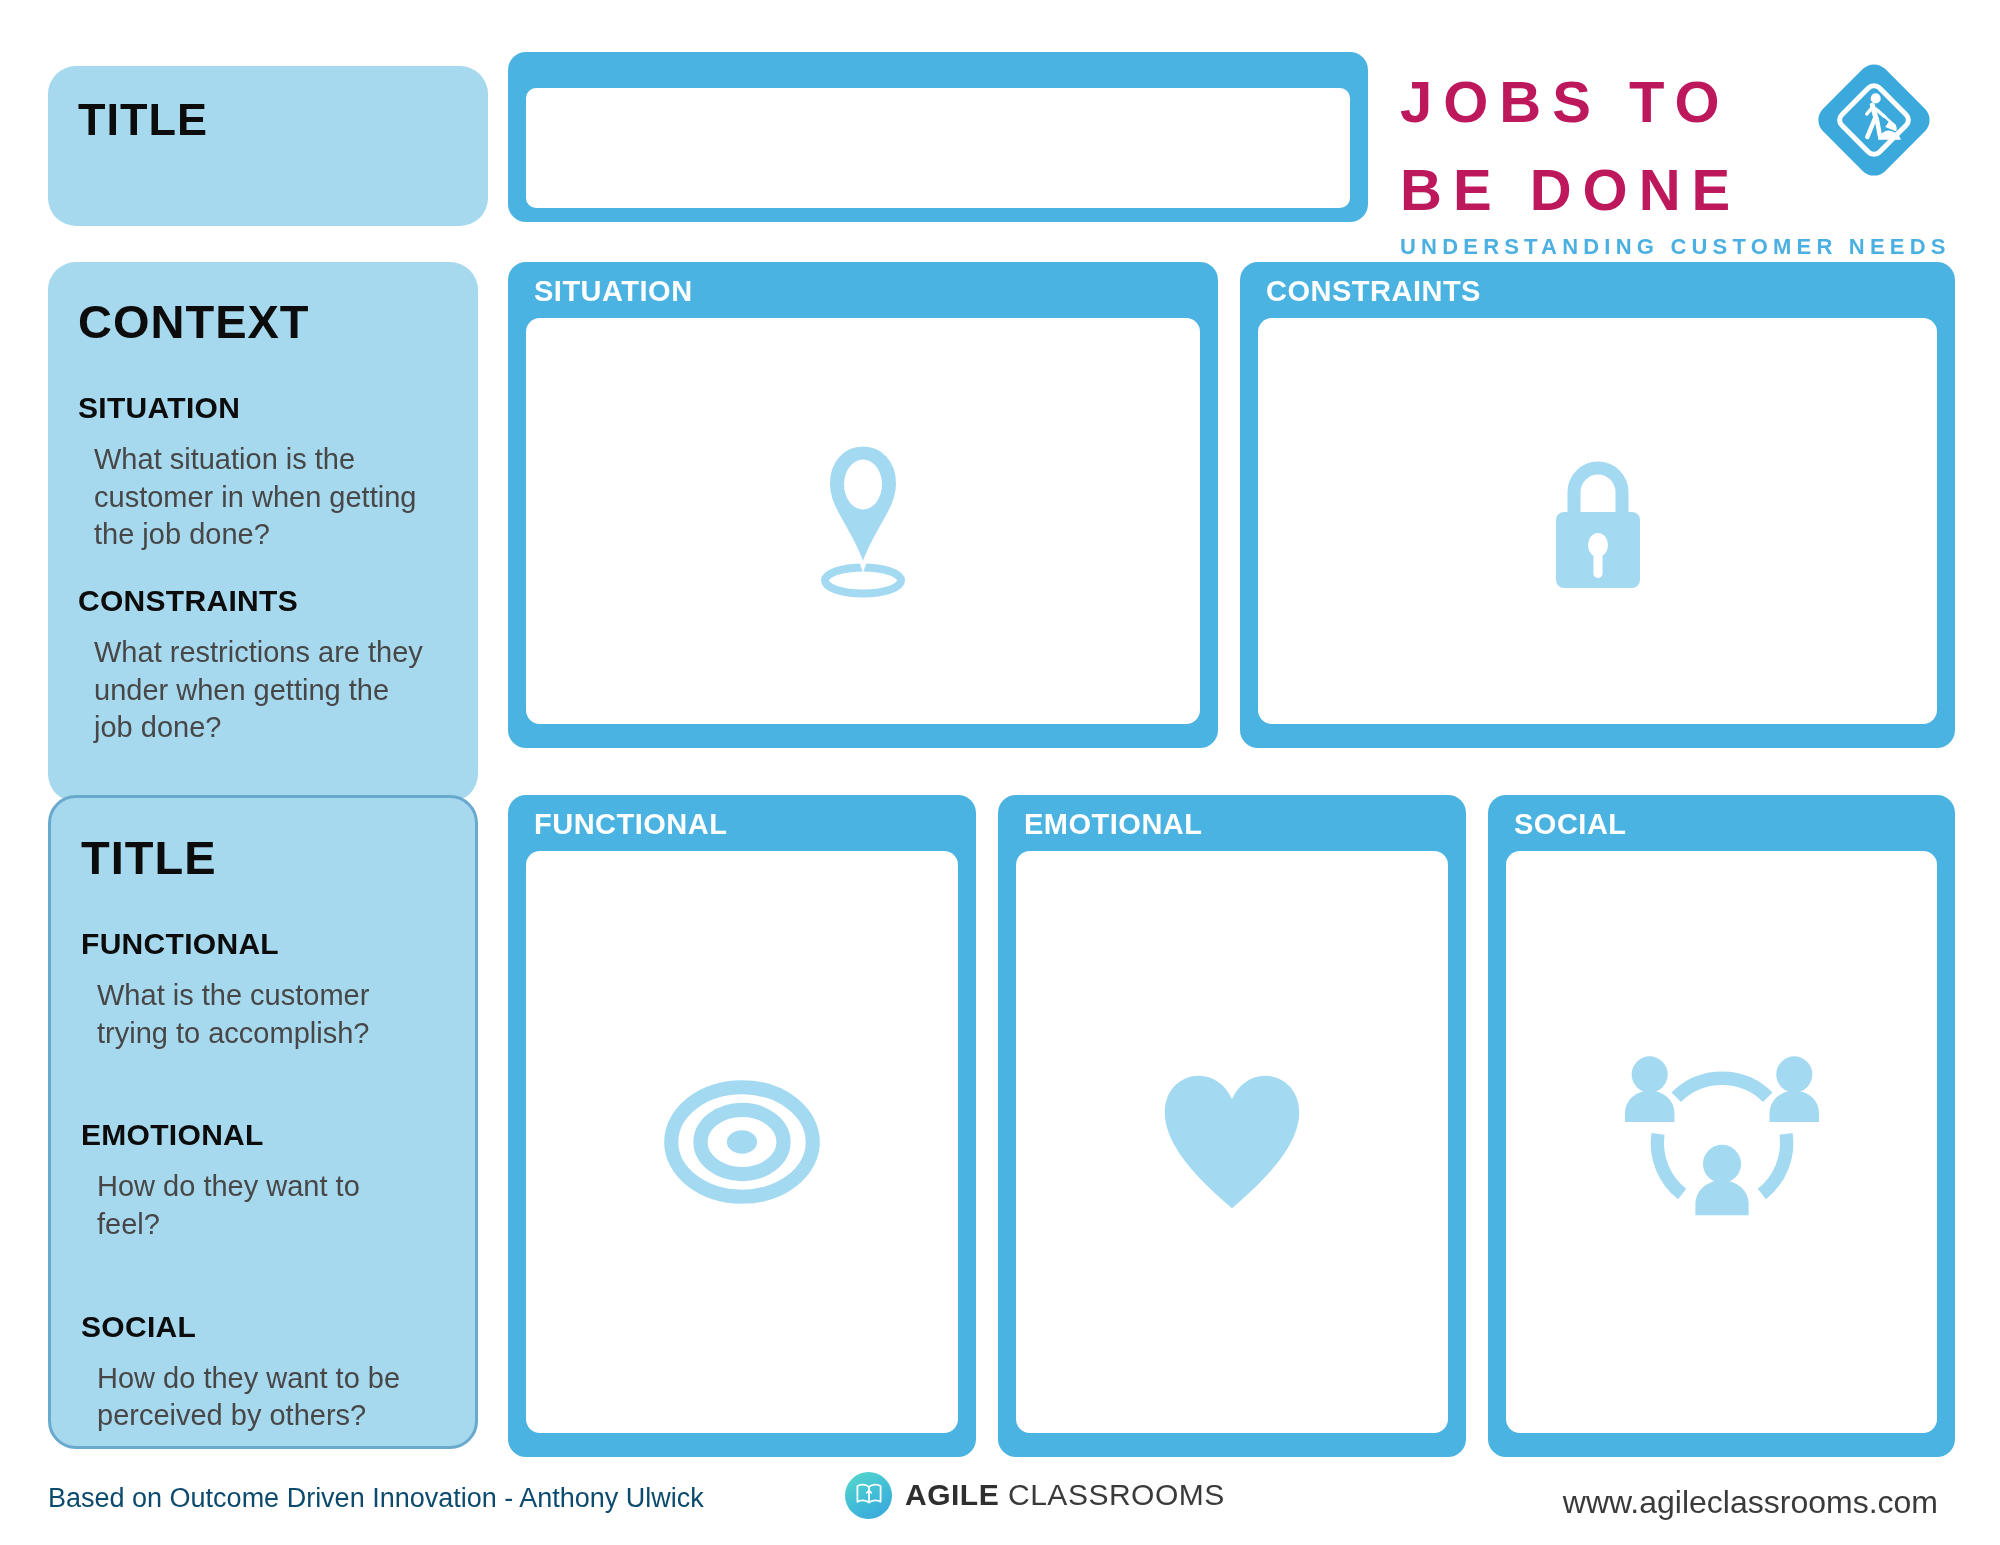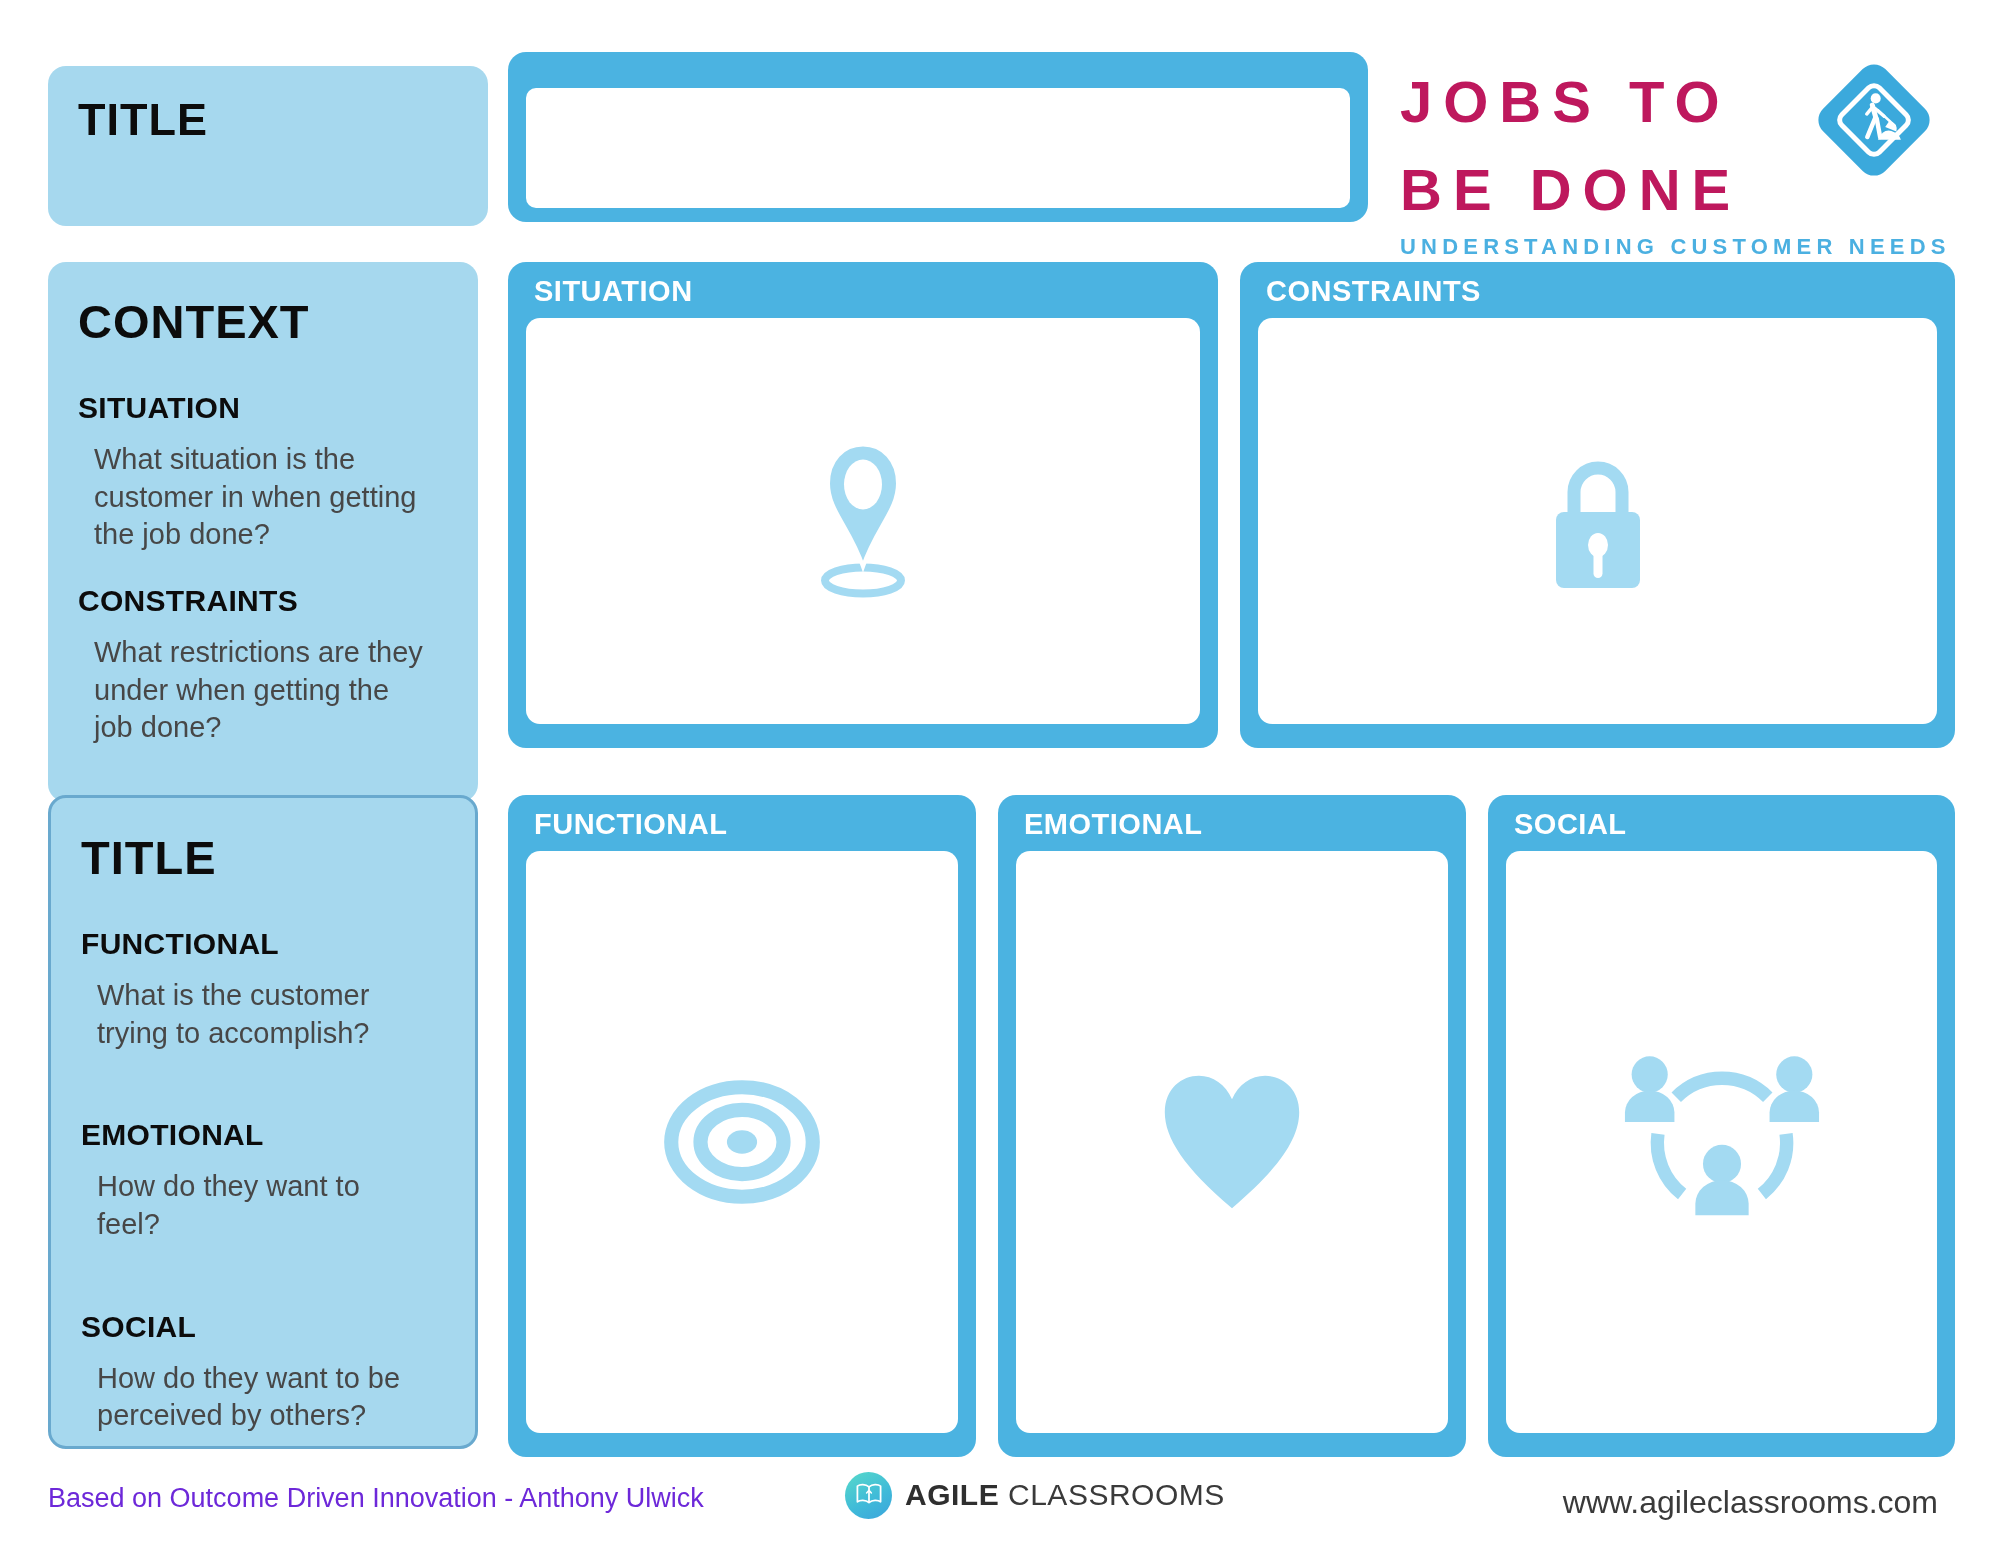--- a/index.html
+++ b/index.html
@@ -1,20 +1,20 @@
 <!DOCTYPE html>
 <html><head>
 <meta charset="utf-8">
 <style>
   html,body{margin:0;padding:0;background:#ffffff;}
   body{font-family:"Liberation Sans","DejaVu Sans",sans-serif;}
   .canvas{position:relative;width:2000px;height:1545px;background:#ffffff;overflow:hidden;}
 
   
-  .panel{position:absolute;background:#A6D8EE;border-radius:18px;padding:28px 30px;box-sizing:border-box;}
+  .panel{position:absolute;background:#A6D8EE;border-radius:28px;padding:28px 30px;box-sizing:border-box;}
   .panel-heading{font-size:47px;font-weight:900;color:#0c0c0c;letter-spacing:1px;margin:4px 0 42px 0;}
   .panel-subhead{font-size:30px;font-weight:800;color:#0c0c0c;margin:0 0 12px 0;letter-spacing:.3px;}
   .panel-desc{font-size:29px;color:#474747;line-height:1.3;margin:16px;max-width:378px;}
   .panel-section{margin-bottom:30px;}
   .jobs-panel .panel-section{margin-bottom:66px;}
   .jobs-panel{border:3px solid #69A9CE;}
 
   
   .bluebox{position:absolute;background:#4BB3E1;border-radius:18px;box-sizing:border-box;}
   .bluebox-header{position:absolute;top:0;left:0;right:0;height:56px;line-height:58px;
@@ -28,21 +28,21 @@
   .logo-line{font-size:58px;line-height:88px;font-weight:900;letter-spacing:11px;color:#be185d;white-space:nowrap;}
   .logo-subtitle{font-size:22px;font-weight:700;letter-spacing:5.2px;color:#4BB0E1;white-space:nowrap;}
   .diamond-wrap{position:absolute;right:14px;top:0px;width:124px;height:124px;}
   .diamond{position:absolute;left:18px;top:18px;width:88px;height:88px;background:#3BA9DC;
     border-radius:16px;transform:rotate(45deg);}
   .diamond-border{position:absolute;left:33px;top:33px;width:58px;height:58px;border:5px solid #ffffff;
     border-radius:10px;transform:rotate(45deg);box-sizing:border-box;}
   .worker-svg{position:absolute;left:34px;top:32px;width:56px;height:56px;}
 
   
-  .footer-left{position:absolute;left:48px;top:1483px;font-size:27px;font-weight:500;color:#6d28d9;}
+  .footer-left{position:absolute;left:48px;top:1483px;font-size:27px;font-weight:500;color:#0c4a6e;}
   .footer-brand{position:absolute;left:845px;top:1470px;height:50px;display:flex;align-items:center;gap:13px;}
   .brand-circle{width:47px;height:47px;border-radius:50%;background:linear-gradient(150deg,#55D7CB 5%,#3FB9D9 60%,#3BA4DC 100%);
     display:flex;align-items:center;justify-content:center;}
   .brand-text{font-size:30px;color:#3a3a3a;letter-spacing:.5px;white-space:nowrap;}
   .brand-text b{font-weight:800;color:#2f2f2f;}
   .footer-right{position:absolute;right:62px;top:1484px;font-size:32px;color:#3a3a3a;}
 </style>
 </head>
 <body>
 

